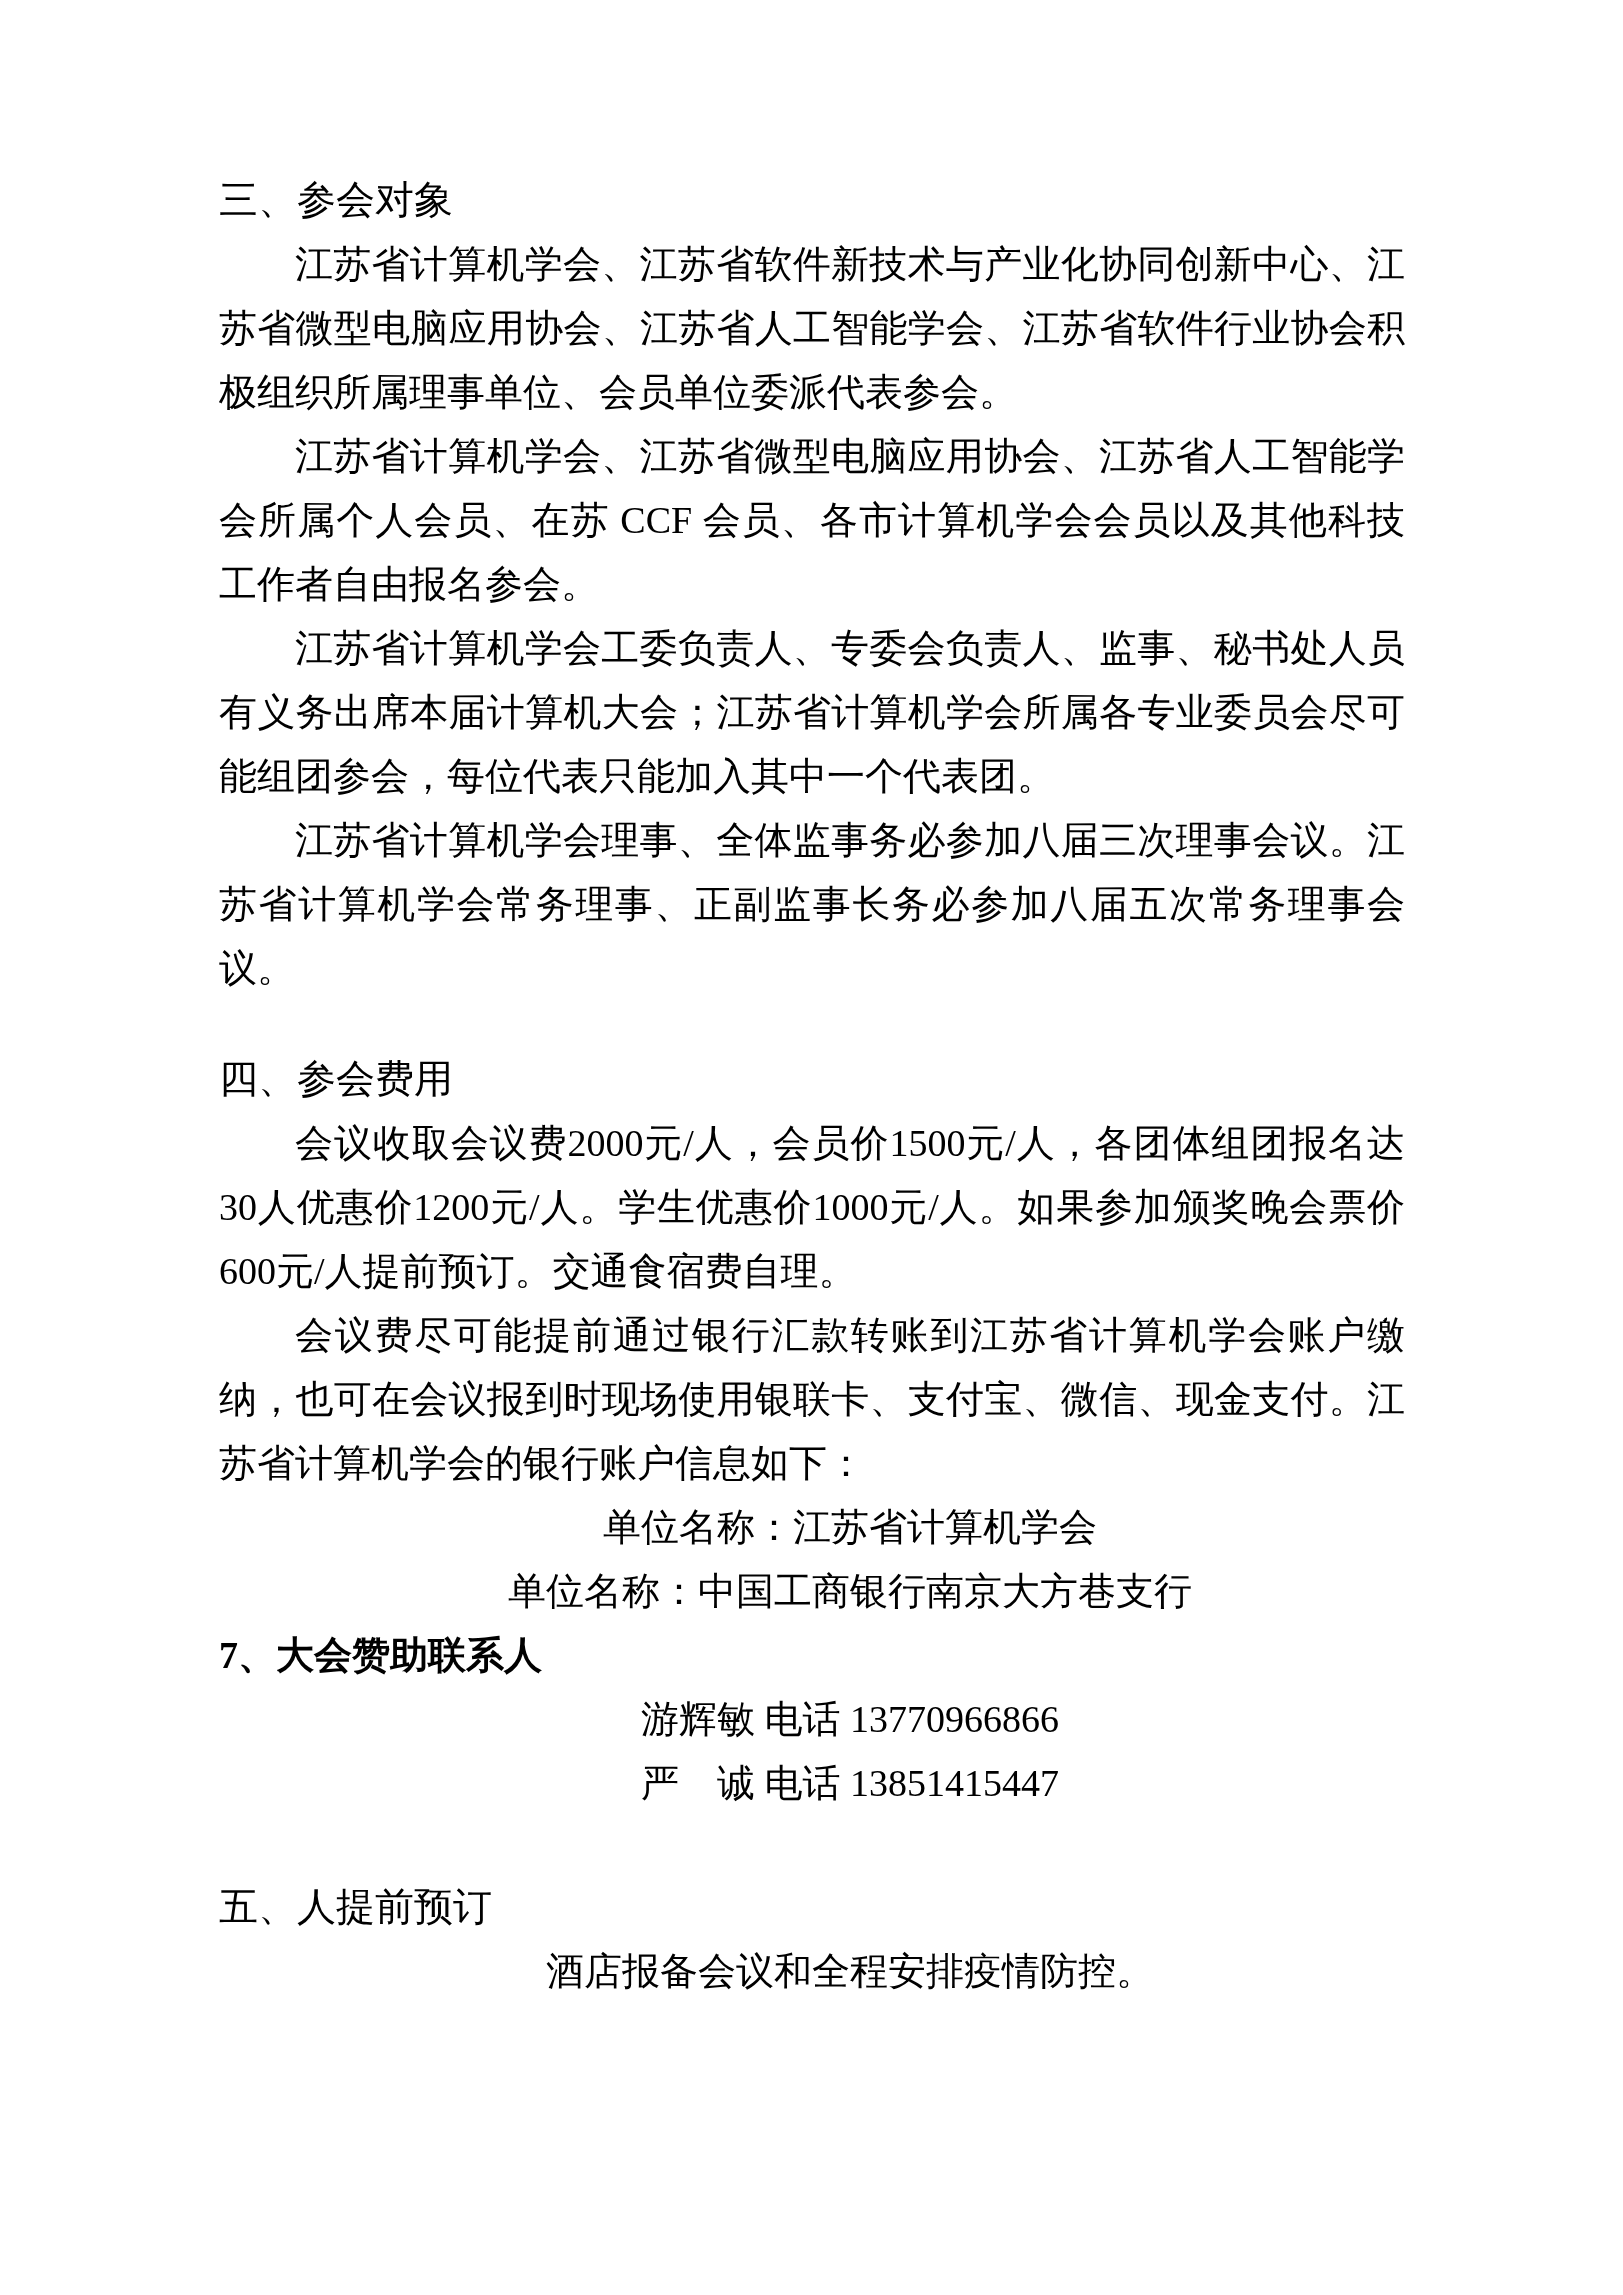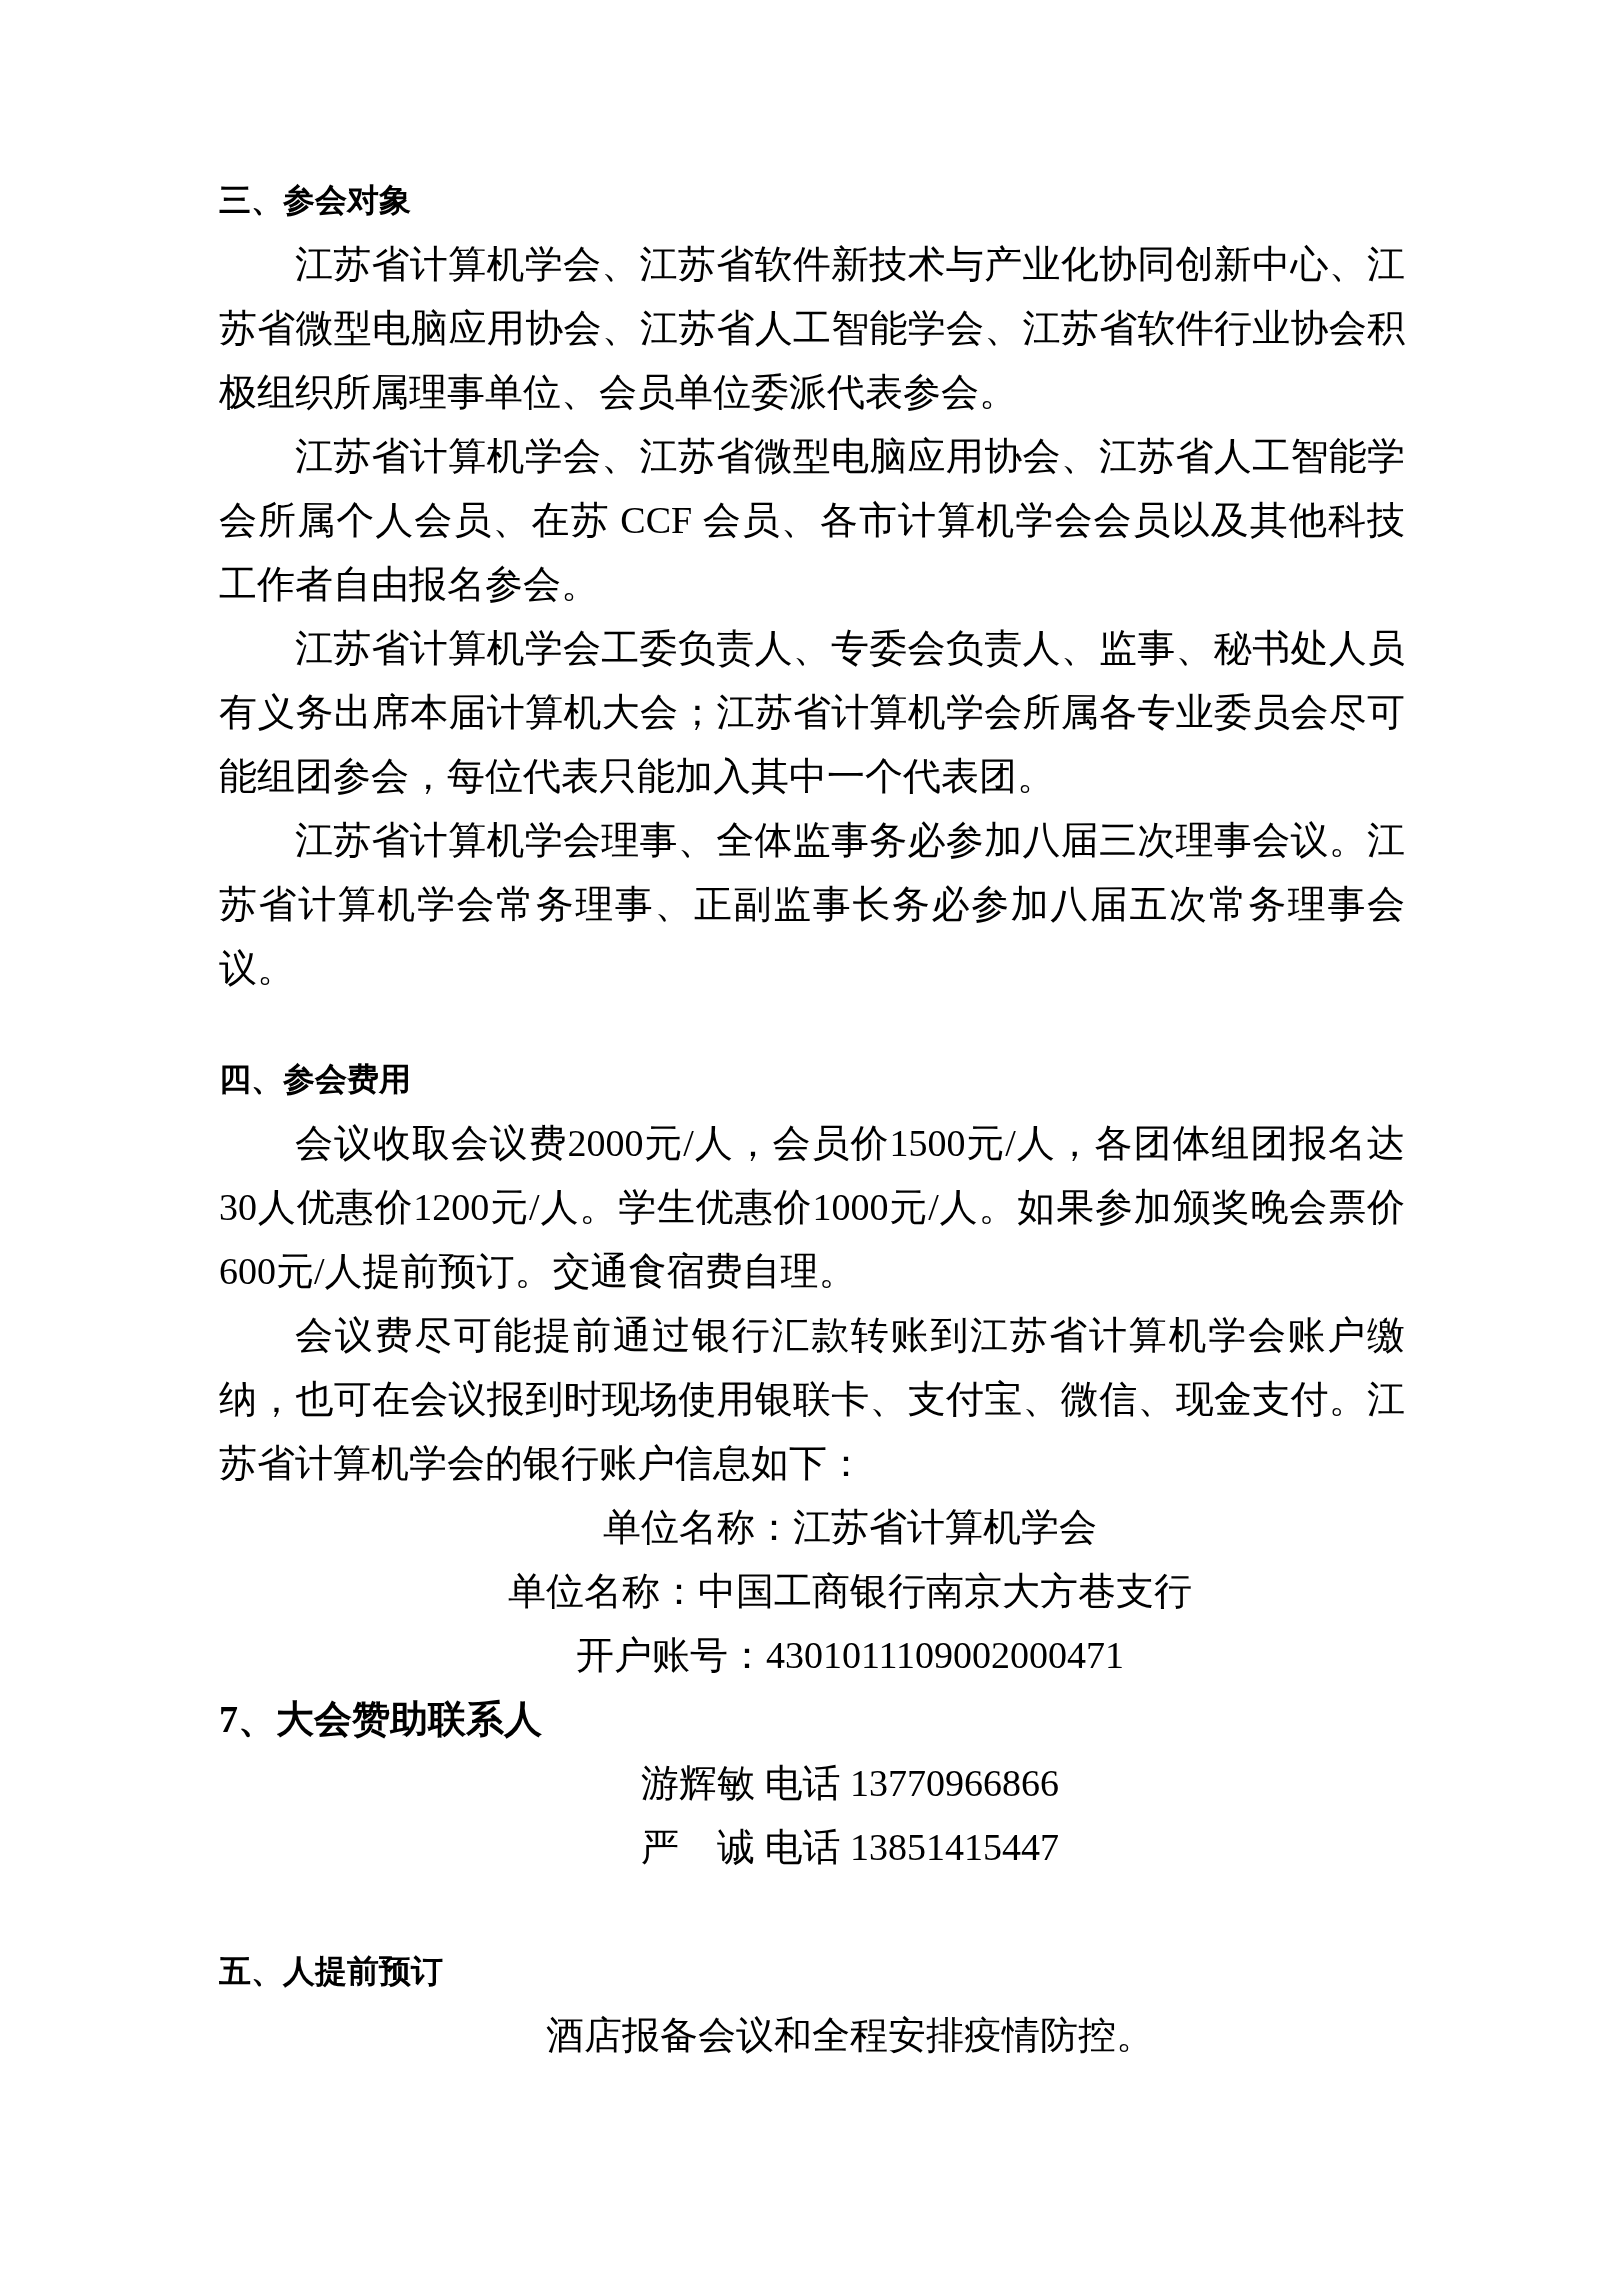--- a/index.html
+++ b/index.html
@@ -19,22 +19,22 @@
   .content {
     position: absolute;
     left: 219px;
     top: 168px;
     width: 1186px;
     font-size: 38px;
     line-height: 64px;
   }
   .sec-heading {
     margin: 0;
-    font-size: 32px;
-    font-weight: bold;
+    font-size: 39px;
+    font-weight: normal;
     line-height: 64px;
     text-align: left;
   }
   .sub-heading {
     margin: 0;
     font-size: 38px;
     font-weight: bold;
     line-height: 64px;
     text-align: left;
   }
@@ -65,21 +65,20 @@
     <p class="body-para">江苏省计算机学会、江苏省微型电脑应用协会、江苏省人工智能学会所属个人会员、在苏 CCF 会员、各市计算机学会会员以及其他科技工作者自由报名参会。</p>
     <p class="body-para">江苏省计算机学会工委负责人、专委会负责人、监事、秘书处人员有义务出席本届计算机大会；江苏省计算机学会所属各专业委员会尽可能组团参会，每位代表只能加入其中一个代表团。</p>
     <p class="body-para">江苏省计算机学会理事、全体监事务必参加八届三次理事会议。江苏省计算机学会常务理事、正副监事长务必参加八届五次常务理事会议。</p>
 
     <h2 class="sec-heading mt-sec4">四、参会费用</h2>
 
     <p class="body-para mt-p5">会议收取会议费2000元/人，会员价1500元/人，各团体组团报名达30人优惠价1200元/人。学生优惠价1000元/人。如果参加颁奖晚会票价600元/人提前预订。交通食宿费自理。</p>
     <p class="body-para">会议费尽可能提前通过银行汇款转账到江苏省计算机学会账户缴纳，也可在会议报到时现场使用银联卡、支付宝、微信、现金支付。江苏省计算机学会的银行账户信息如下：</p>
     <p class="line-para">单位名称：江苏省计算机学会</p>
     <p class="line-para">单位名称：中国工商银行南京大方巷支行</p>
-    <p class="line-para">开户账号：4301011109002000471</p>
 
     <h3 class="sub-heading">7、大会赞助联系人</h3>
     <p class="line-para mt-contact">游辉敏 电话 13770966866</p>
     <p class="line-para">严　诚 电话 13851415447</p>
 
     <h2 class="sec-heading mt-sec5">五、人提前预订</h2>
     <p class="line-para">酒店报备会议和全程安排疫情防控。</p>
 
   </div>
 </div>

